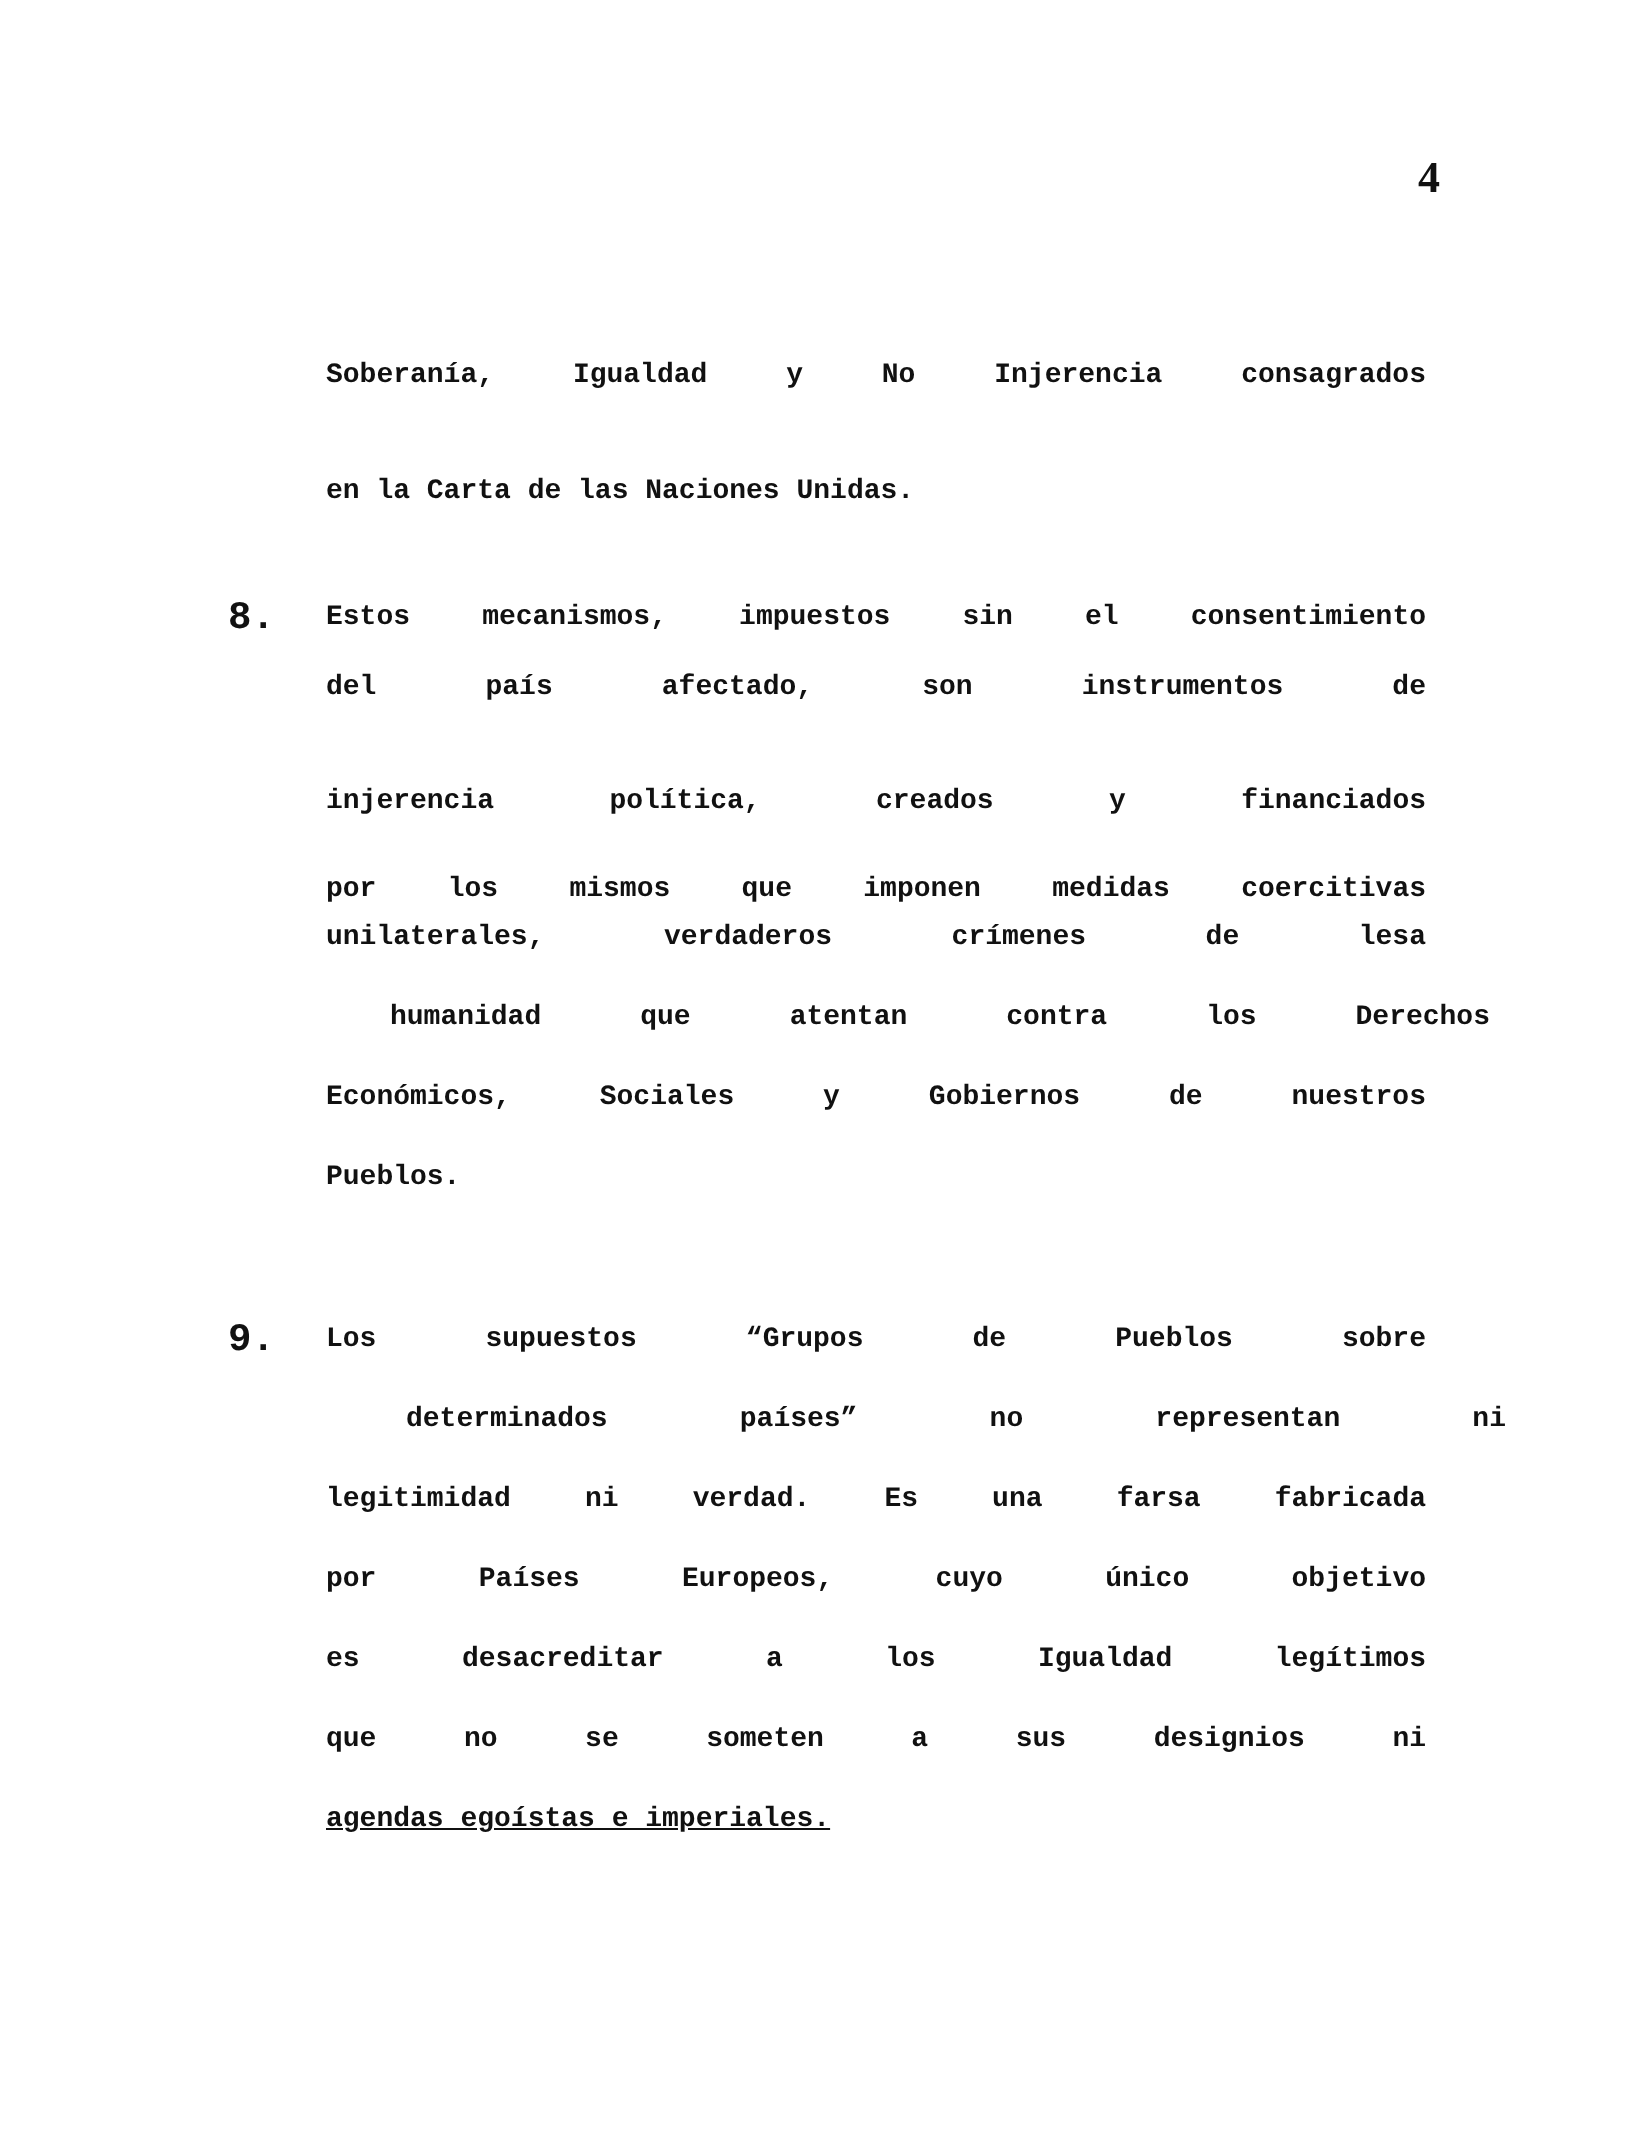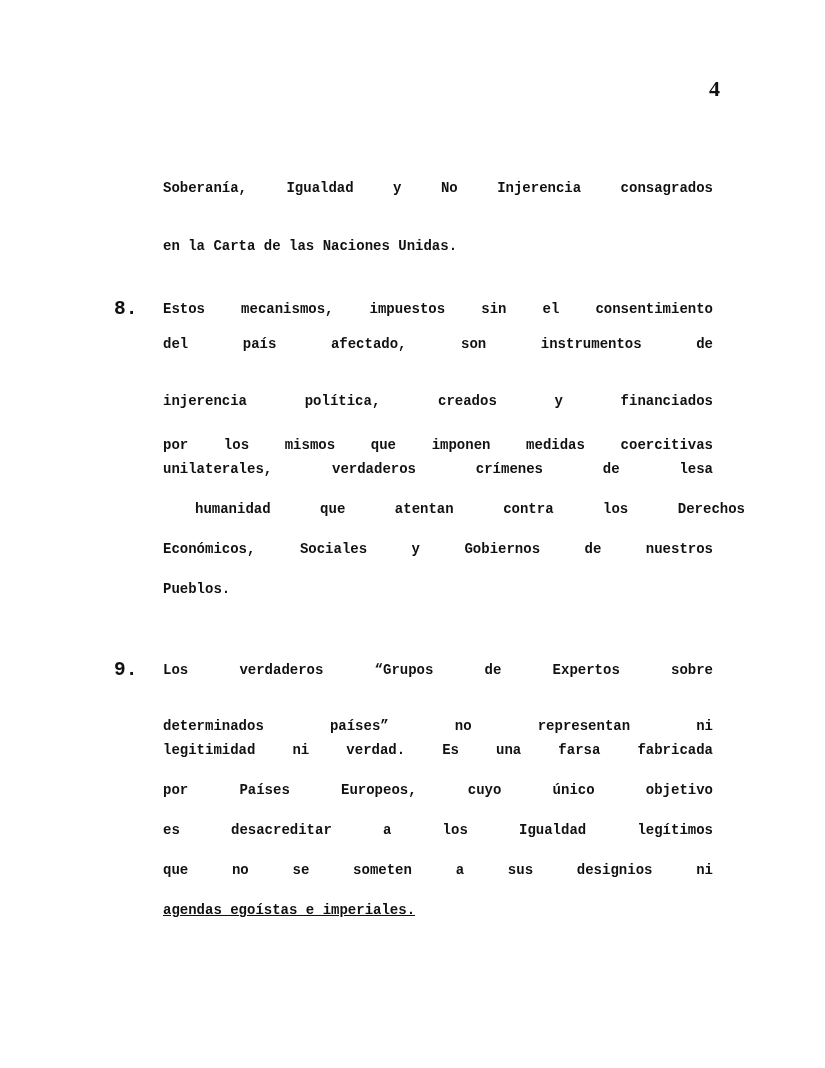--- a/index.html
+++ b/index.html
@@ -66,20 +66,20 @@
   <div class="line" style="top:386px;">injerencia política, creados y financiados</div>
   <div class="line" style="top:414px;margin-top:16px;">por los mismos que imponen medidas coercitivas</div>
   <div class="line" style="top:454px;">unilaterales, verdaderos crímenes de lesa</div>
   <div class="line" style="top:494px;margin-left:32px;">humanidad que atentan contra los Derechos</div>
   <div class="line" style="top:534px;">Económicos, Sociales y Gobiernos de nuestros</div>
   <div class="line last" style="top:574px;">Pueblos.</div>
 </div>
 
 <div>
   <div class="marker" style="top:655px;">9.</div>
-  <div class="line" style="top:655px;">Los verdaderos “Grupos de Expertos sobre</div>
-  <div class="line" style="top:711px;">determinados países” no representan ni</div>
+  <div class="line" style="top:655px;">Los supuestos “Grupos de Pueblos sobre</div>
+  <div class="line" style="top:695px;margin-left:40px;">determinados países” no representan ni</div>
   <div class="line" style="top:735px;">legitimidad ni verdad. Es una farsa fabricada</div>
   <div class="line" style="top:775px;">por Países Europeos, cuyo único objetivo</div>
   <div class="line" style="top:815px;">es desacreditar a los Igualdad legítimos</div>
   <div class="line" style="top:855px;">que no se someten a sus designios ni</div>
   <div class="line last" style="top:895px;text-decoration:underline;">agendas egoístas e imperiales.</div>
 </div>
 
 </body></html>

